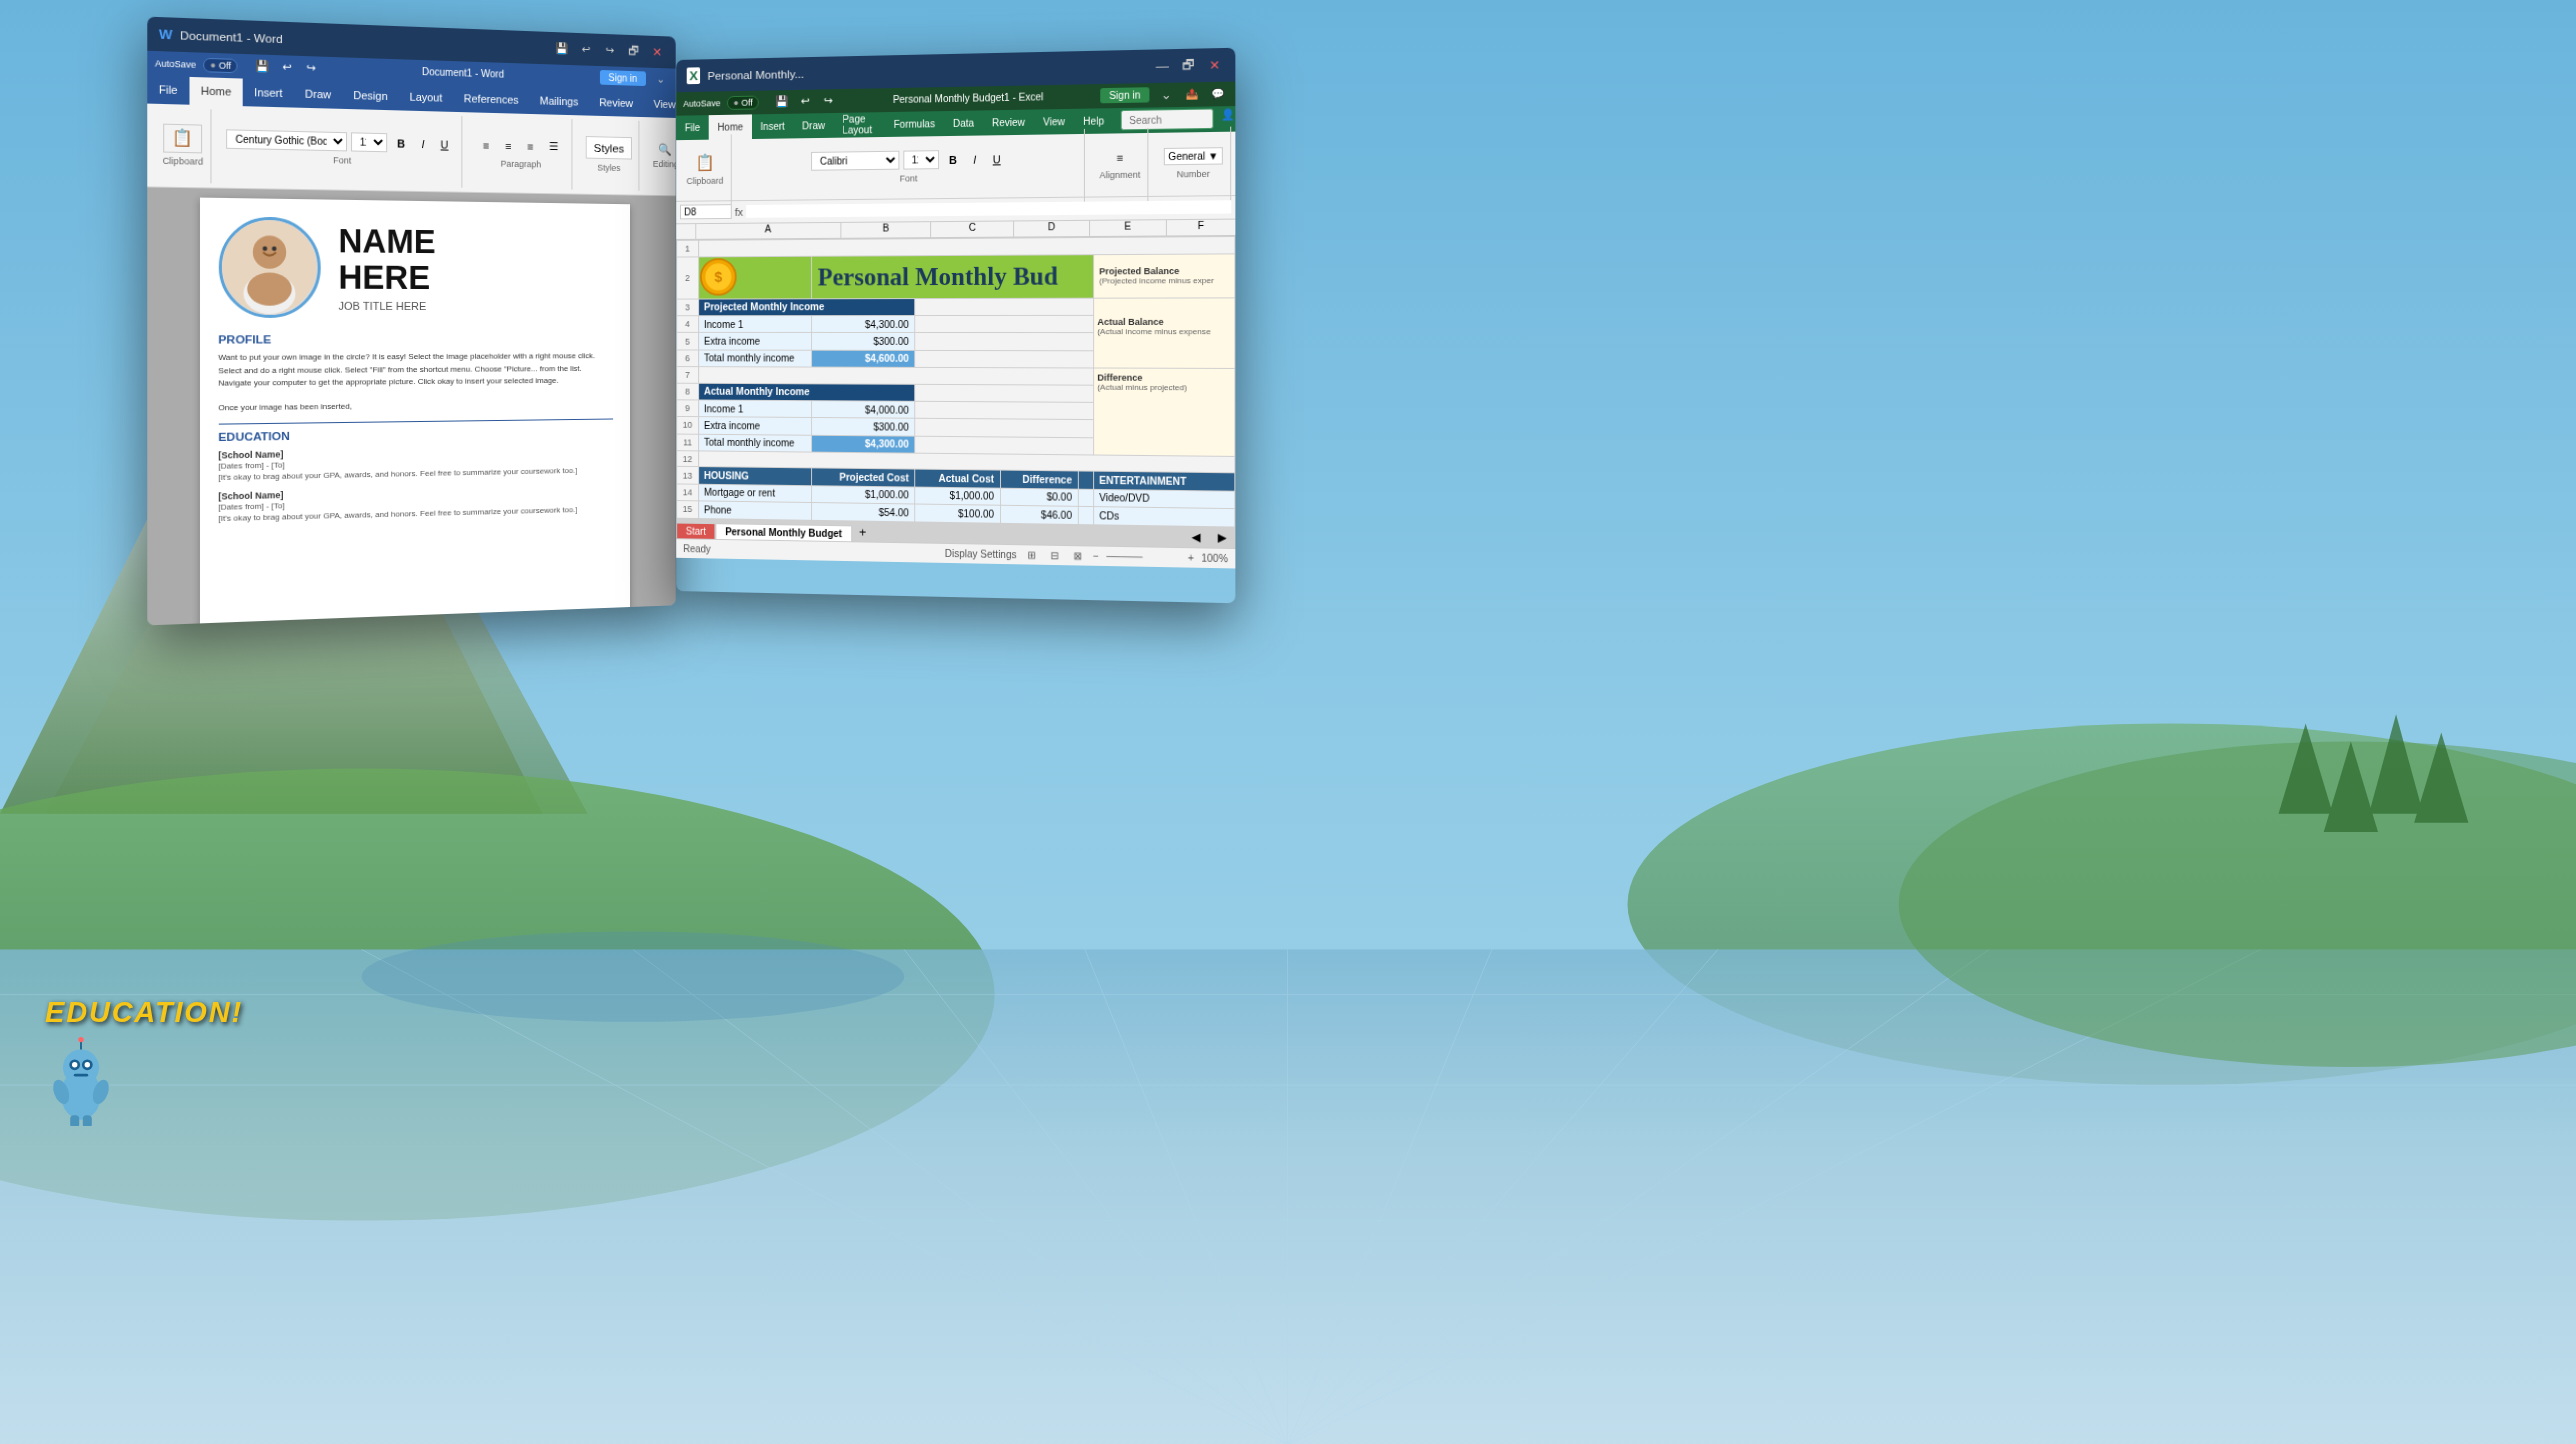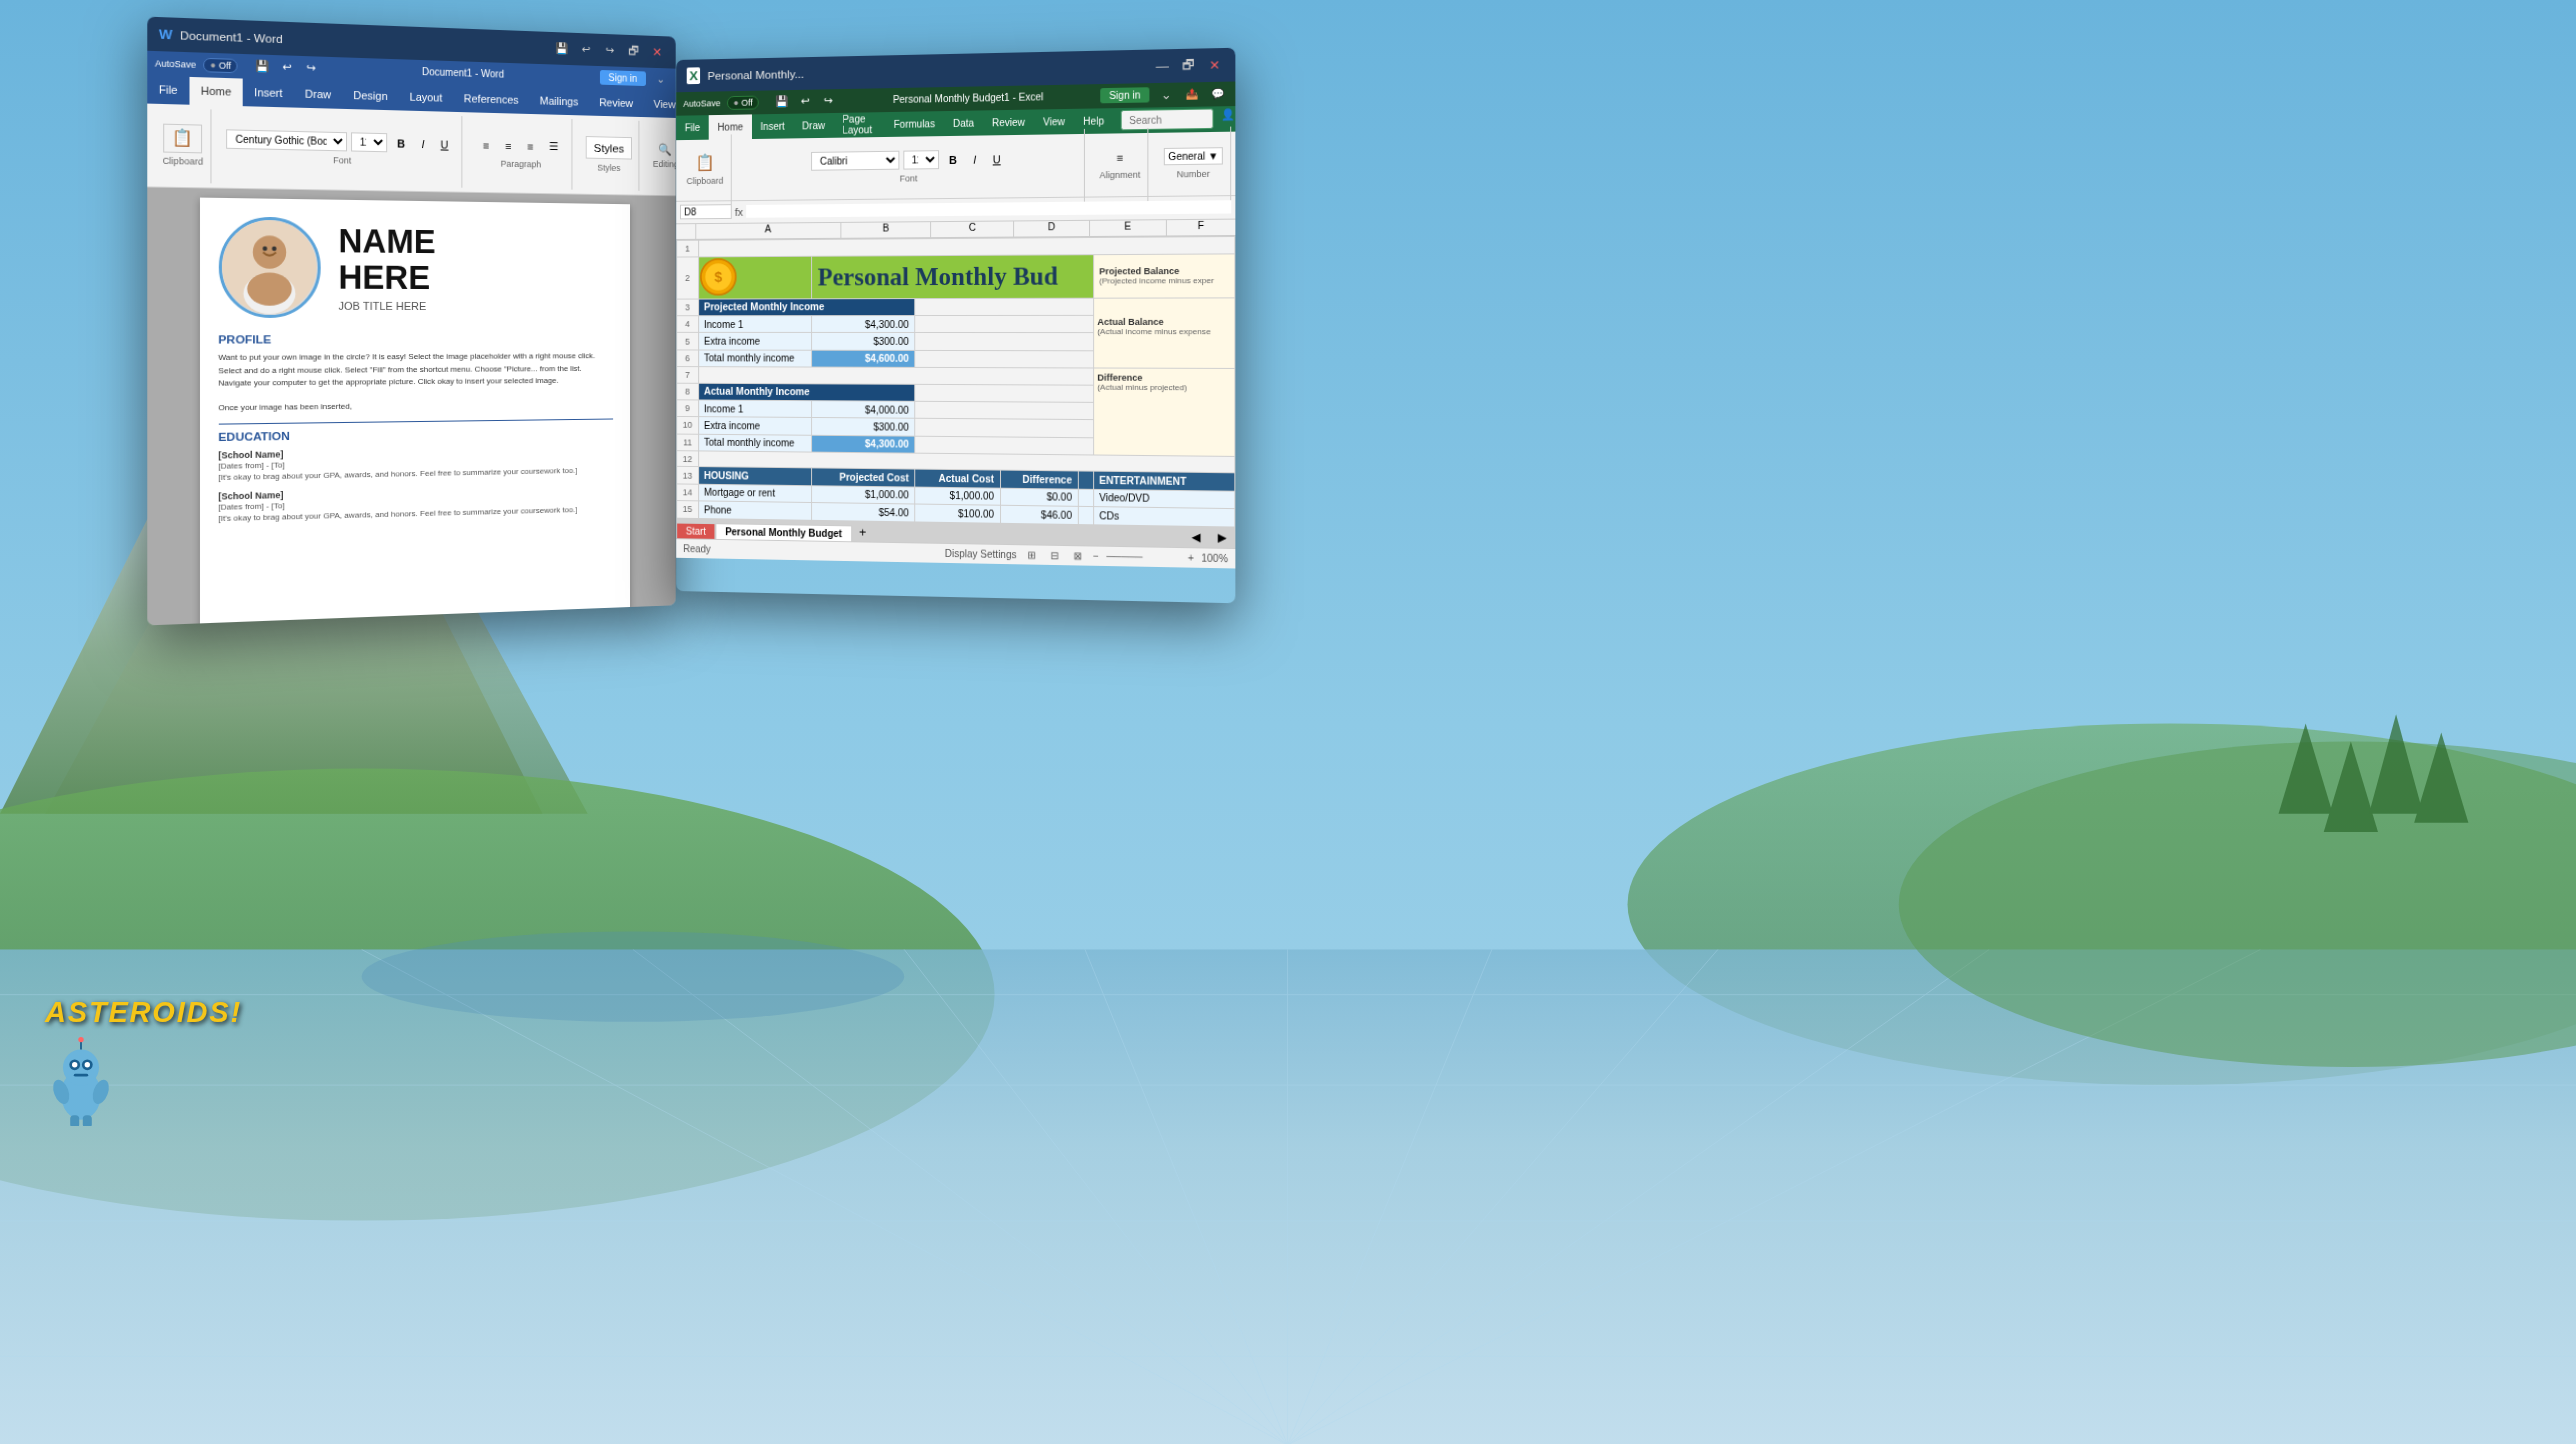--- a/index.html
+++ b/index.html
@@ -491,21 +491,21 @@
       <polygon points="2600,820 2570,920 2630,920"></polygon>
       <polygon points="2650,790 2620,900 2680,900"></polygon>
       <polygon points="2700,810 2670,910 2730,910"></polygon>
     </g>
 
     <ellipse cx="700" cy="1080" rx="300" ry="50" fill="#5090b8" opacity="0.3"></ellipse>
   </svg>
 </div>
 
 <div class="asteroids-card" style="position:absolute;left:45px;bottom:316px;z-index:5;">
-  <div style="color:#f5c518;font-size:29px;font-weight:900;font-style:italic;text-shadow:1.8px 1.8px 5.4px rgba(0,0,0,0.8);letter-spacing:1.8px;">ASTEROIDS!</div>
+  <div style="color:#f5c518;font-size:29px;font-weight:900;font-style:italic;text-shadow:1.8px 1.8px 5.4px rgba(0,0,0,0.8);letter-spacing:1.8px;">EDUCATION!</div>
   
   <svg width="72" height="90" viewBox="0 0 80 100" style="margin-top:7.2px;">
 
     <ellipse cx="40" cy="65" rx="22" ry="28" fill="#6ab4dc"></ellipse>
 
     <circle cx="40" cy="35" r="20" fill="#6ab4dc"></circle>
 
     <circle cx="33" cy="32" r="6" fill="#1a6090"></circle>
     <circle cx="47" cy="32" r="6" fill="#1a6090"></circle>
     <circle cx="33" cy="32" r="3" fill="white"></circle>

